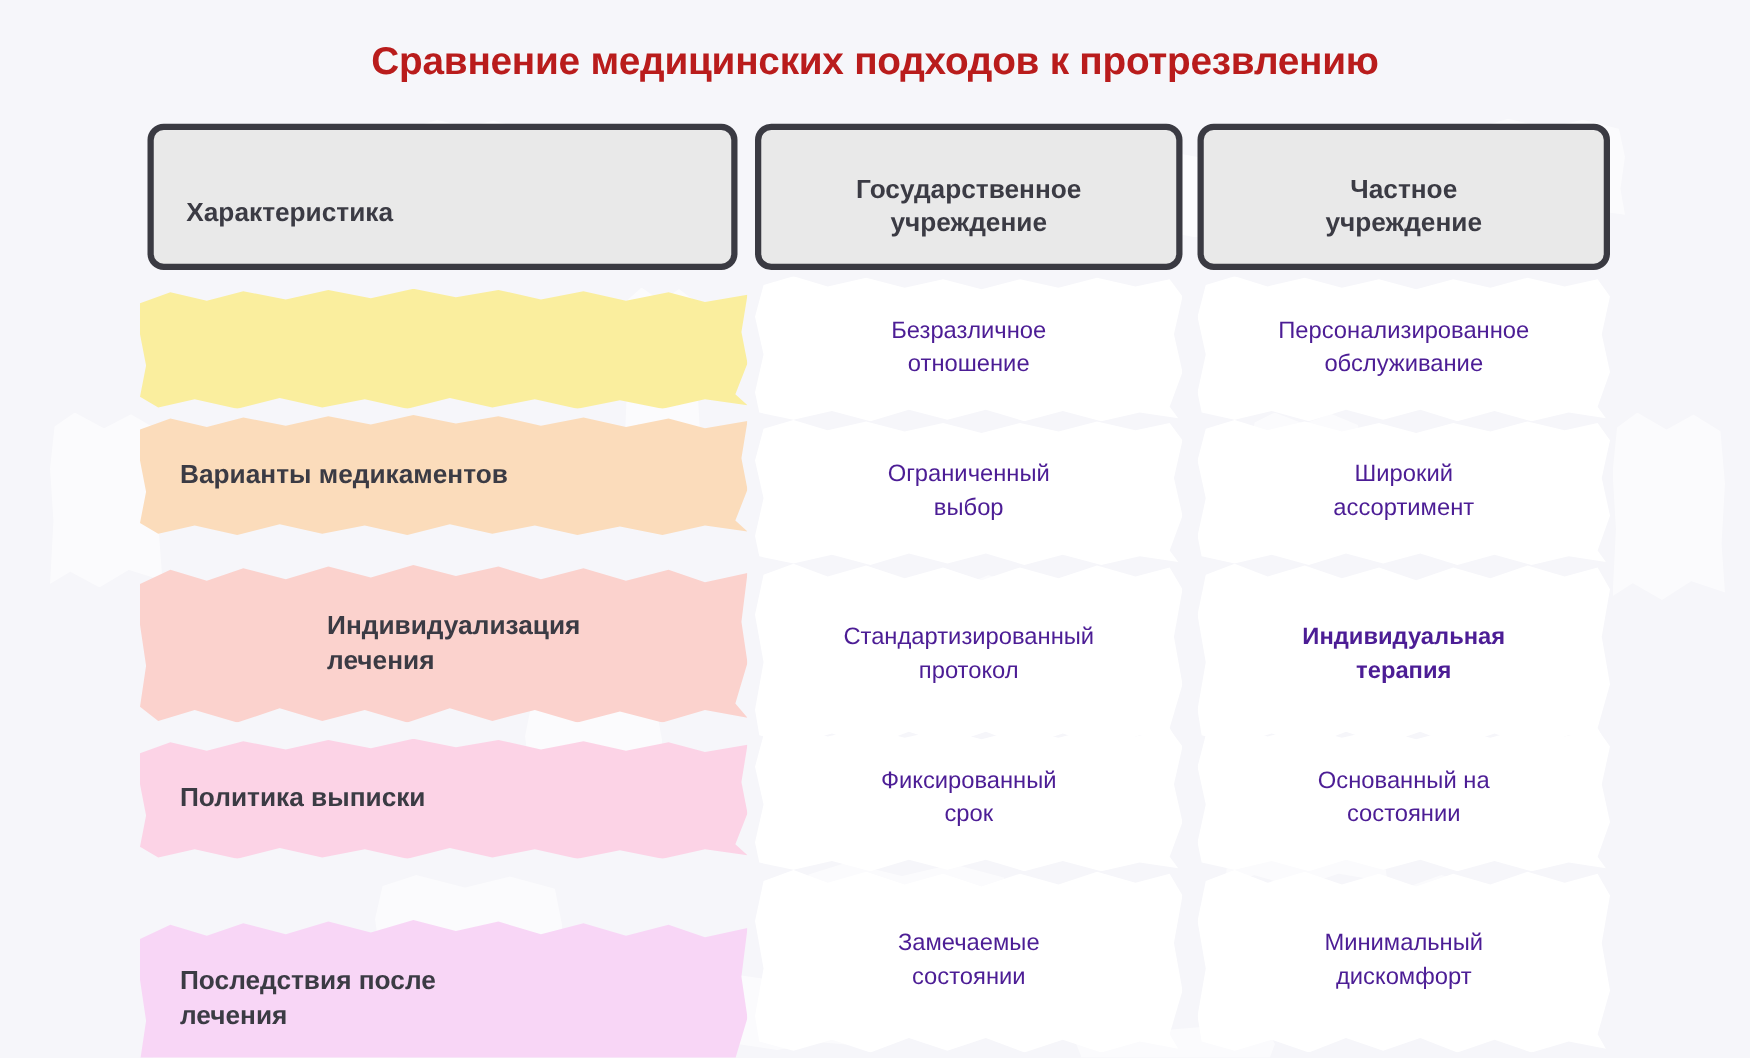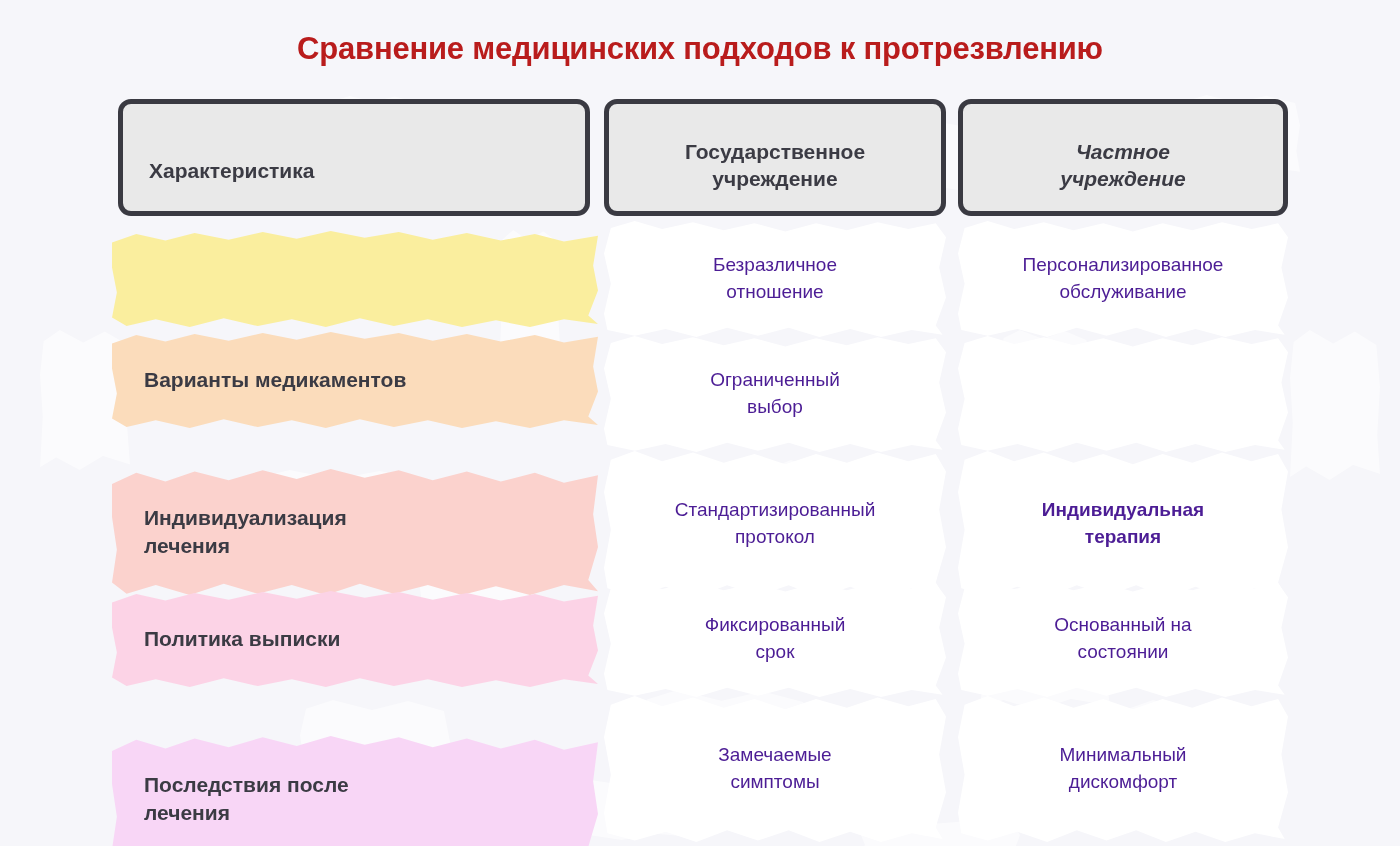--- a/index.html
+++ b/index.html
@@ -76,21 +76,20 @@
     left: 604px; top: 99px; width: 342px; height: 117px;
     padding: 16px 14px 18px 14px;
     justify-content: center;
     text-align: center;
   }
   #hdr-2 {
     left: 958px; top: 99px; width: 330px; height: 117px;
     padding: 0 14px 18px 14px;
     justify-content: center;
     text-align: center;
-    font-style: italic;
   }
 
   
   .rowlabel {
     position: absolute;
     left: 112px;
     width: 486px;
     display: flex;
     align-items: center;
   }
@@ -209,22 +208,24 @@
         <div class="marker" style="background: rgb(251, 220, 187);"></div>
         <div class="rowlabel-text" style="white-space: pre-line;">Варианты медикаментов</div>
       </div>
       <div class="cell" style="left: 604px; width: 342px; top: 336px; height: 116px;">
         <div class="cellbg"></div>
         <div class="cell-text">Ограниченный
 выбор</div>
       </div>
       <div class="cell" style="left: 958px; width: 330px; top: 336px; height: 116px;">
         <div class="cellbg"></div>
-      </div>
-      <div class="rowlabel" style="top: 469px; height: 126px;">
+        <div class="cell-text">Широкий
+ассортимент</div>
+      </div>
+      <div class="rowlabel" style="top: 452px; height: 126px; justify-content: center;">
         <div class="marker" style="background: rgb(251, 210, 205);"></div>
         <div class="rowlabel-text" style="white-space: pre-line;">Индивидуализация
 лечения</div>
       </div>
       <div class="cell" style="left: 604px; width: 342px; top: 451px; height: 146px;">
         <div class="cellbg"></div>
         <div class="cell-text">Стандартизированный
 протокол</div>
       </div>
       <div class="cell" style="left: 958px; width: 330px; top: 451px; height: 146px; font-weight: bold;">
@@ -247,21 +248,21 @@
 состоянии</div>
       </div>
       <div class="rowlabel" style="top: 736px; height: 126px;">
         <div class="marker" style="background: rgb(248, 214, 246);"></div>
         <div class="rowlabel-text" style="white-space: pre-line;">Последствия после
 лечения</div>
       </div>
       <div class="cell" style="left: 604px; width: 342px; top: 696px; height: 146px;">
         <div class="cellbg"></div>
         <div class="cell-text">Замечаемые
-симптомы</div>
+состоянии</div>
       </div>
       <div class="cell" style="left: 958px; width: 330px; top: 696px; height: 146px;">
         <div class="cellbg"></div>
         <div class="cell-text">Минимальный
 дискомфорт</div>
       </div>
     </div>
 
 </div>
 

